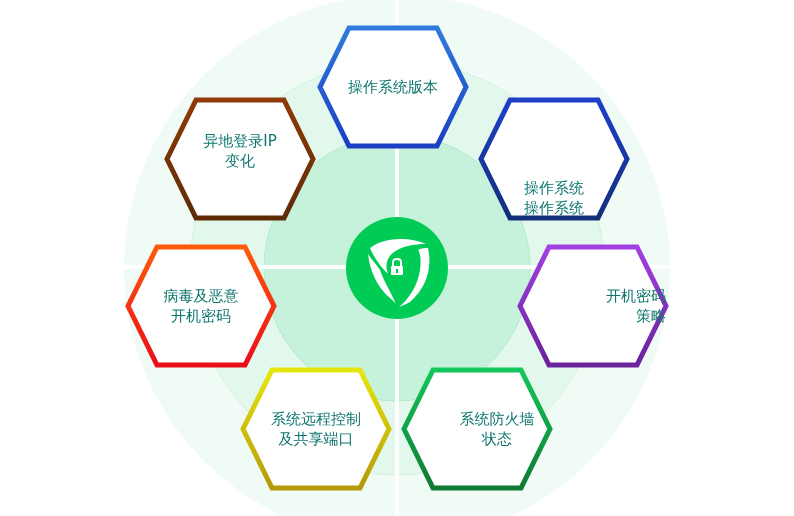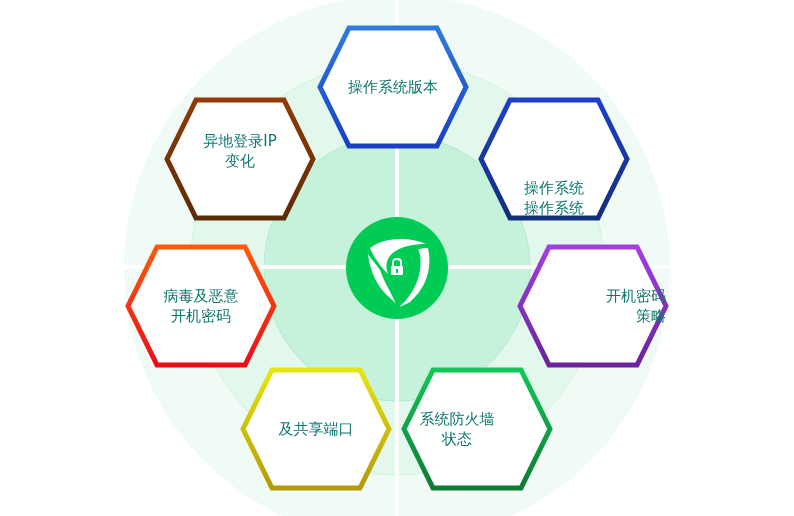--- a/index.html
+++ b/index.html
@@ -81,25 +81,26 @@
       <span>操作系统版本</span>
     </div>
     <div class="hex-label" style="left: 481px; top: 100px; width: 146px; height: 118px; justify-content: flex-end;">
       <span>操作系统</span>
       <span>操作系统</span>
     </div>
     <div class="hex-label" style="left: 520px; top: 247px; width: 146px; height: 118px; align-items: flex-end;">
       <span>开机密码</span>
       <span>策略</span>
     </div>
-    <div class="hex-label" style="left: 384px; top: 370px; width: 146px; height: 118px; justify-content: center;">
+    <div class="hex-label" style="left: 424px; top: 370px; width: 146px; height: 118px; justify-content: center;">
       <span>系统防火墙</span>
       <span>状态</span>
     </div>
     <div class="hex-label" style="left: 243px; top: 370px; width: 146px; height: 118px;">
+      <span>系统远程控制</span>
       <span>及共享端口</span>
     </div>
     <div class="hex-label" style="left: 128px; top: 247px; width: 146px; height: 118px;">
       <span>病毒及恶意</span>
       <span>开机密码</span>
     </div>
     <div class="hex-label" style="left: 167px; top: 92px; width: 146px; height: 118px;">
       <span>异地登录IP</span>
       <span>变化</span>
     </div>

